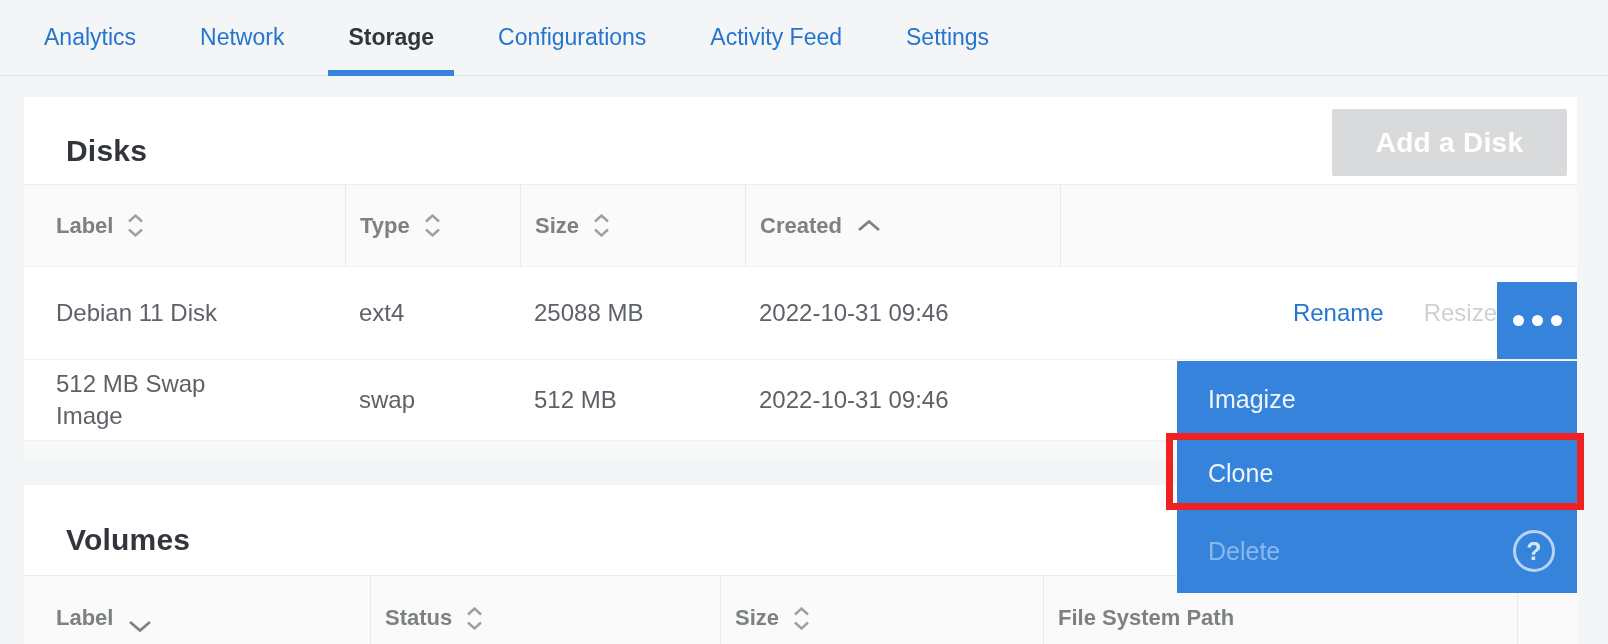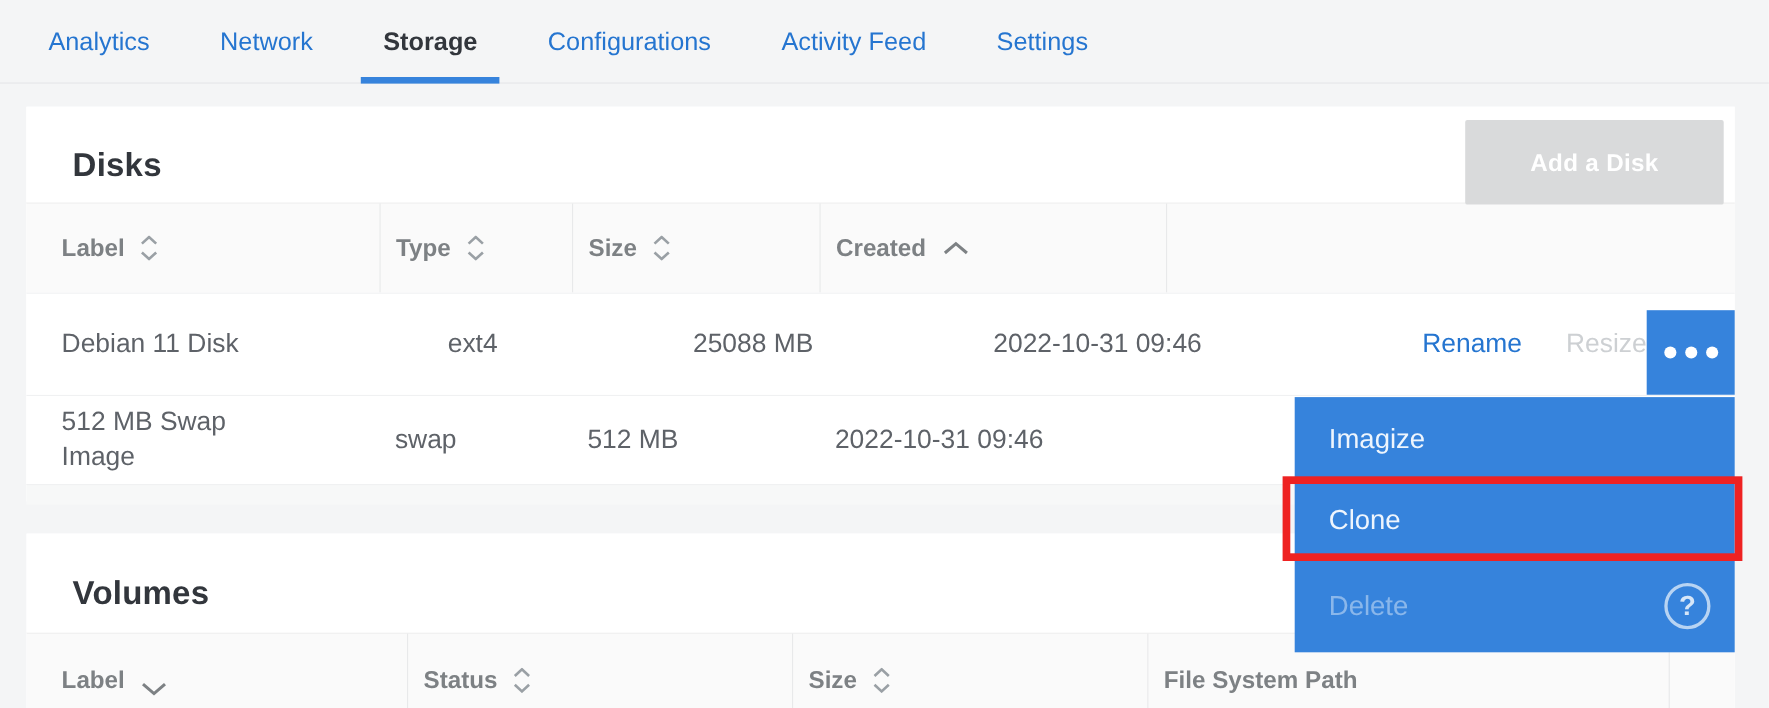--- a/index.html
+++ b/index.html
@@ -28,23 +28,23 @@
   .card{position:absolute;left:24px;width:1553px;background:#fff;}
   .card-disks{top:97px;height:359px;}
   .card-volumes{top:485px;height:159px;overflow:hidden;}
   .section-head{position:relative;height:87px;background:#fff;}
   .card-volumes .section-head{height:90px;}
   .section-head h2{
     position:absolute;left:32px;top:50%;transform:translateY(-50%);
     margin:10px;font-size:30px;font-weight:bold;color:#32363c;letter-spacing:.2px;
   }
   .add-btn{
-    position:absolute;right:10px;top:12px;width:235px;height:77px;
+    position:absolute;right:10px;top:12px;width:235px;height:67px;
     background:#d9dadb;color:#fff;border:none;border-radius:2px;
-    font-family:inherit;font-size:22px;font-weight:bold;letter-spacing:.3px;
+    font-family:inherit;font-size:28px;font-weight:bold;letter-spacing:.3px;
   }
   
   .thead{display:flex;background:#fafafa;border-top:1px solid #ececec;box-sizing:border-box;}
   .card-disks .thead{height:82px;}
   .card-volumes .thead{height:85px;}
   .th{
     display:flex;align-items:center;box-sizing:border-box;
     font-size:22px;font-weight:bold;color:#7d8184;
     border-left:1px solid #e8e9ea;padding-left:14px;white-space:nowrap;
   }
@@ -53,21 +53,21 @@
   .d-c1{width:321px;} .d-c2{width:175px;} .d-c3{width:225px;} .d-c4{width:315px;} .d-c5{flex:1;border-left:1px solid #e8e9ea;}
   
   .v-c1{width:346px;} .v-c2{width:350px;} .v-c3{width:323px;} .v-c4{width:474px;} .v-c5{flex:1;border-left:1px solid #e8e9ea;}
   
   .sort{display:inline-flex;flex-direction:column;margin-left:14px;gap:5px;}
   .sort svg{display:block;}
   .sort-one{display:inline-flex;margin-left:14px;}
   .sort-one.down{margin-top:16px;}
   
   .trow{display:flex;background:#fff;border-top:1px solid #f0f1f2;position:relative;}
-  .row1{height:92px;gap:48px;}
+  .row1{height:92px;}
   .row2{height:80px;}
   .td{display:flex;align-items:center;box-sizing:border-box;padding-left:14px;
       font-size:24px;color:#5e6268;}
   .td:first-child{padding-left:32px;}
   .td-label-wrap{max-width:178px;line-height:1.32;}
   .stripe{height:18px;background:#f7f8f8;border-top:1px solid #f0f1f2;}
   
   .actions{position:absolute;right:0;top:0;height:100%;display:flex;align-items:center;}
   .row-link{font-size:24px;color:#2575d0;cursor:pointer;}
   .row-link.disabled{color:#cdd0d3;cursor:default;}

